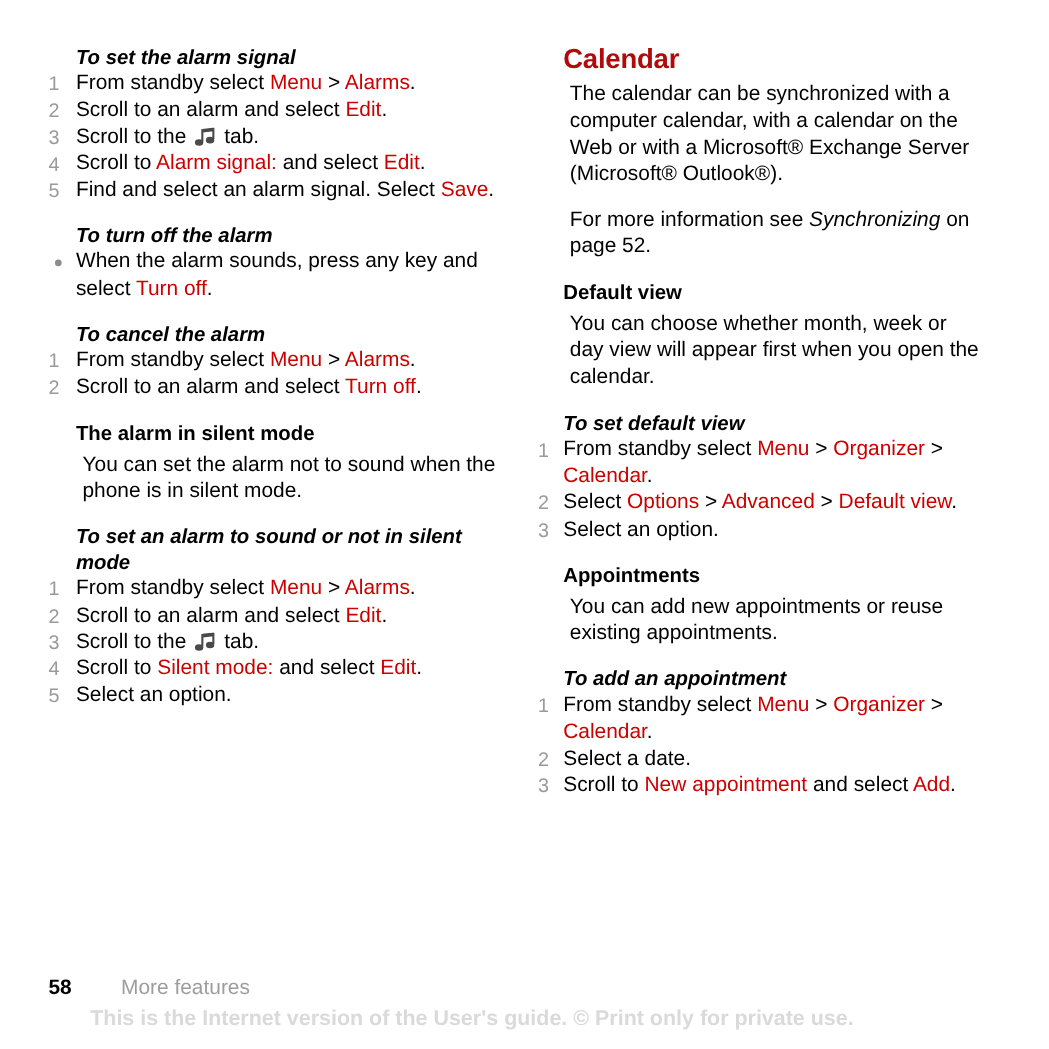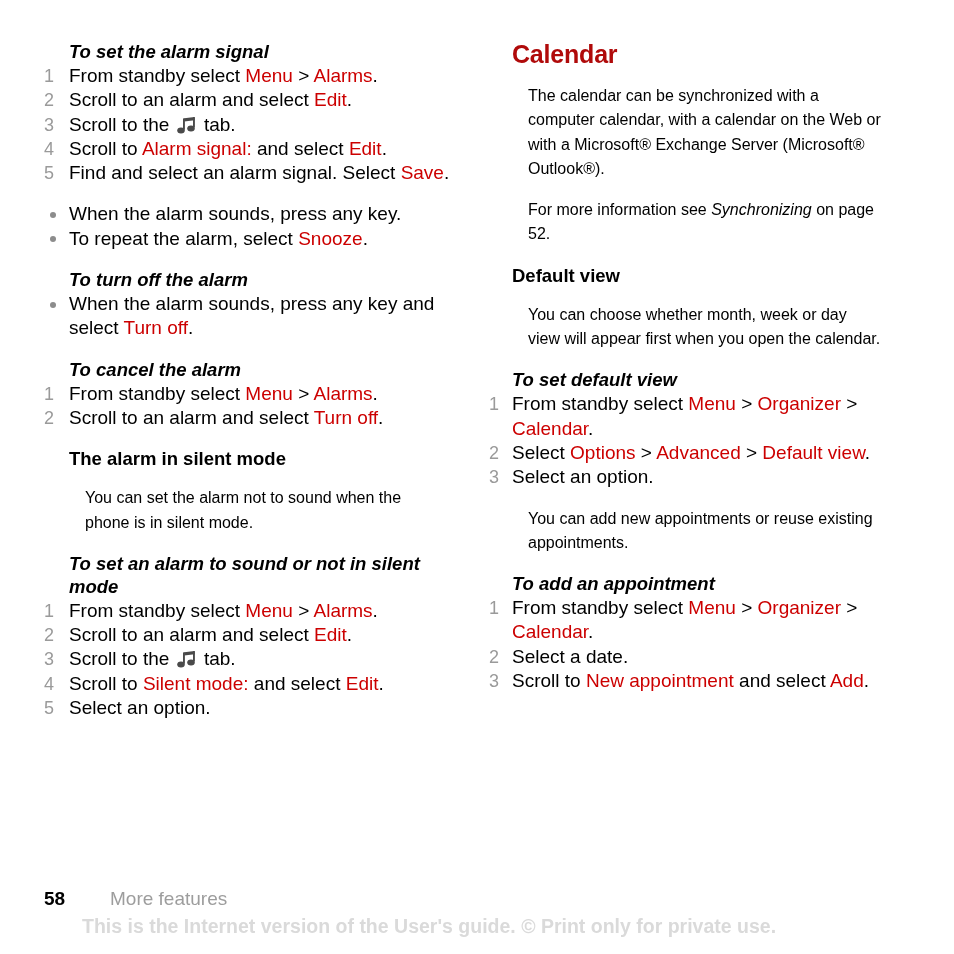--- a/index.html
+++ b/index.html
@@ -60,23 +60,23 @@
     font-style: normal;
     margin: 0 0 1px 0;
     padding: 0 0 0 25px;
   }
   .col-right h3.proc-title,
   .col-right h3.sub-title { padding-left: 23px; }
   .col-right h2.section-title { padding-left: 23px; }
 
   
   p.para {
-    font-size: 16px;
+    font-size: 19px;
     line-height: 24.3px;
-    margin: 16px;
+    margin: 6px;
     padding: 0 0 0 25px;
   }
   .col-right p.para { padding-left: 23px; }
 
   
   ol.steps, ul.bullets {
     list-style: none;
     margin: 0;
     padding: 0;
   }
@@ -175,24 +175,20 @@
                 <rect fill="#4a4a4a" x="6.0" y="1.4" width="1.9" height="11.2"></rect>
                 <rect fill="#4a4a4a" x="16.0" y="0.2" width="1.9" height="10.2"></rect>
                 <ellipse fill="#4a4a4a" cx="4.0" cy="13.6" rx="3.8" ry="3.0"></ellipse>
                 <ellipse fill="#4a4a4a" cx="14.0" cy="11.4" rx="3.8" ry="3.0"></ellipse>
               </svg></span><span> tab.</span></li>
           <li><span class="num">4</span><span>Scroll to </span><span class="ui">Alarm signal:</span><span> and select </span><span class="ui">Edit</span><span>.</span></li>
           <li><span class="num">5</span><span>Find and select an alarm signal. Select </span><span class="ui">Save</span><span>.</span></li>
         </ol>
       </div>
       <div class="block">
-        <ul class="bullets">
-          <li><span class="dot"></span><span>When the alarm sounds, press any key.</span></li>
-          <li><span class="dot"></span><span>To repeat the alarm, select </span><span class="ui">Snooze</span><span>.</span></li>
-        </ul>
       </div>
       <div class="block">
         <h3 class="proc-title">To turn off the alarm</h3>
         <ul class="bullets">
           <li><span class="dot"></span><span>When the alarm sounds, press any key and select </span><span class="ui">Turn off</span><span>.</span></li>
         </ul>
       </div>
       <div class="block">
         <h3 class="proc-title">To cancel the alarm</h3>
         <ol class="steps">
@@ -235,20 +231,21 @@
       </div>
       <div class="block">
         <h3 class="proc-title">To set default view</h3>
         <ol class="steps">
           <li><span class="num">1</span><span>From standby select </span><span class="ui">Menu</span><span> &gt; </span><span class="ui">Organizer</span><span> &gt; </span><span class="ui">Calendar</span><span>.</span></li>
           <li><span class="num">2</span><span>Select </span><span class="ui">Options</span><span> &gt; </span><span class="ui">Advanced</span><span> &gt; </span><span class="ui">Default view</span><span>.</span></li>
           <li><span class="num">3</span><span>Select an option.</span></li>
         </ol>
       </div>
       <div class="block">
+        <h3 class="sub-title">Appointments</h3>
         <p class="para">You can add new appointments or reuse existing appointments.</p>
       </div>
       <div class="block">
         <h3 class="proc-title">To add an appointment</h3>
         <ol class="steps">
           <li><span class="num">1</span><span>From standby select </span><span class="ui">Menu</span><span> &gt; </span><span class="ui">Organizer</span><span> &gt; </span><span class="ui">Calendar</span><span>.</span></li>
           <li><span class="num">2</span><span>Select a date.</span></li>
           <li><span class="num">3</span><span>Scroll to </span><span class="ui">New appointment</span><span> and select </span><span class="ui">Add</span><span>.</span></li>
         </ol>
       </div>

